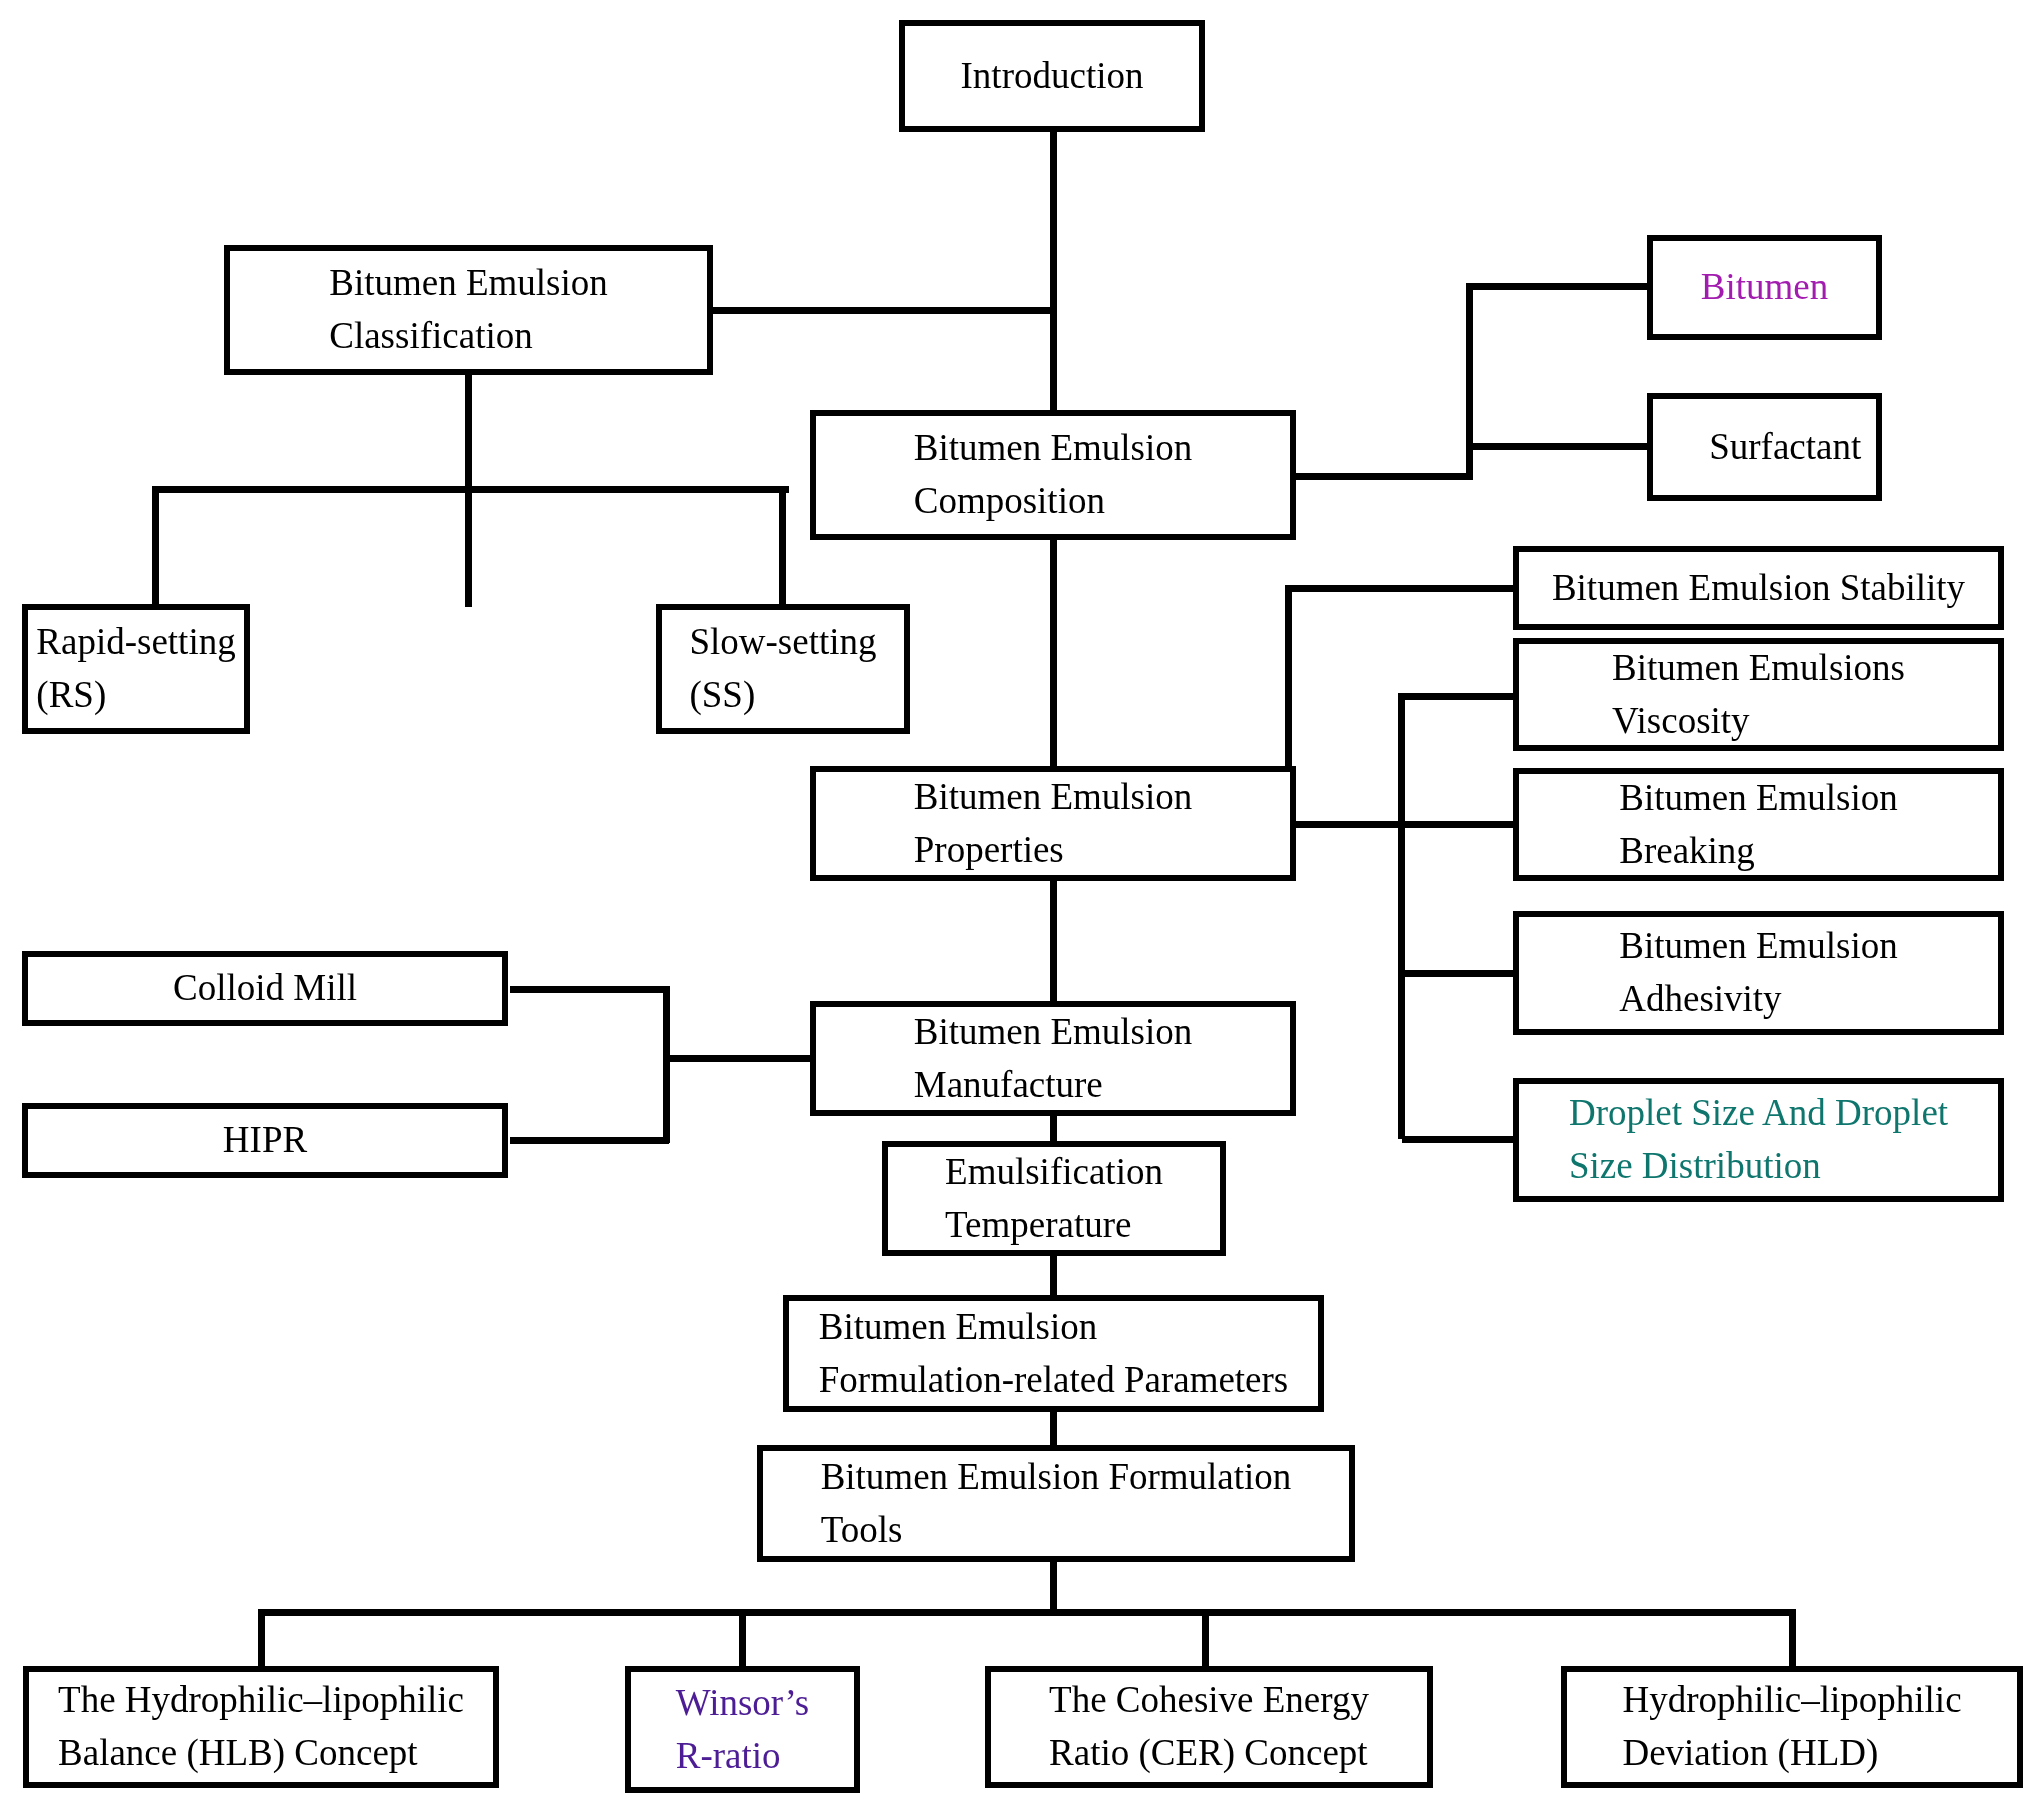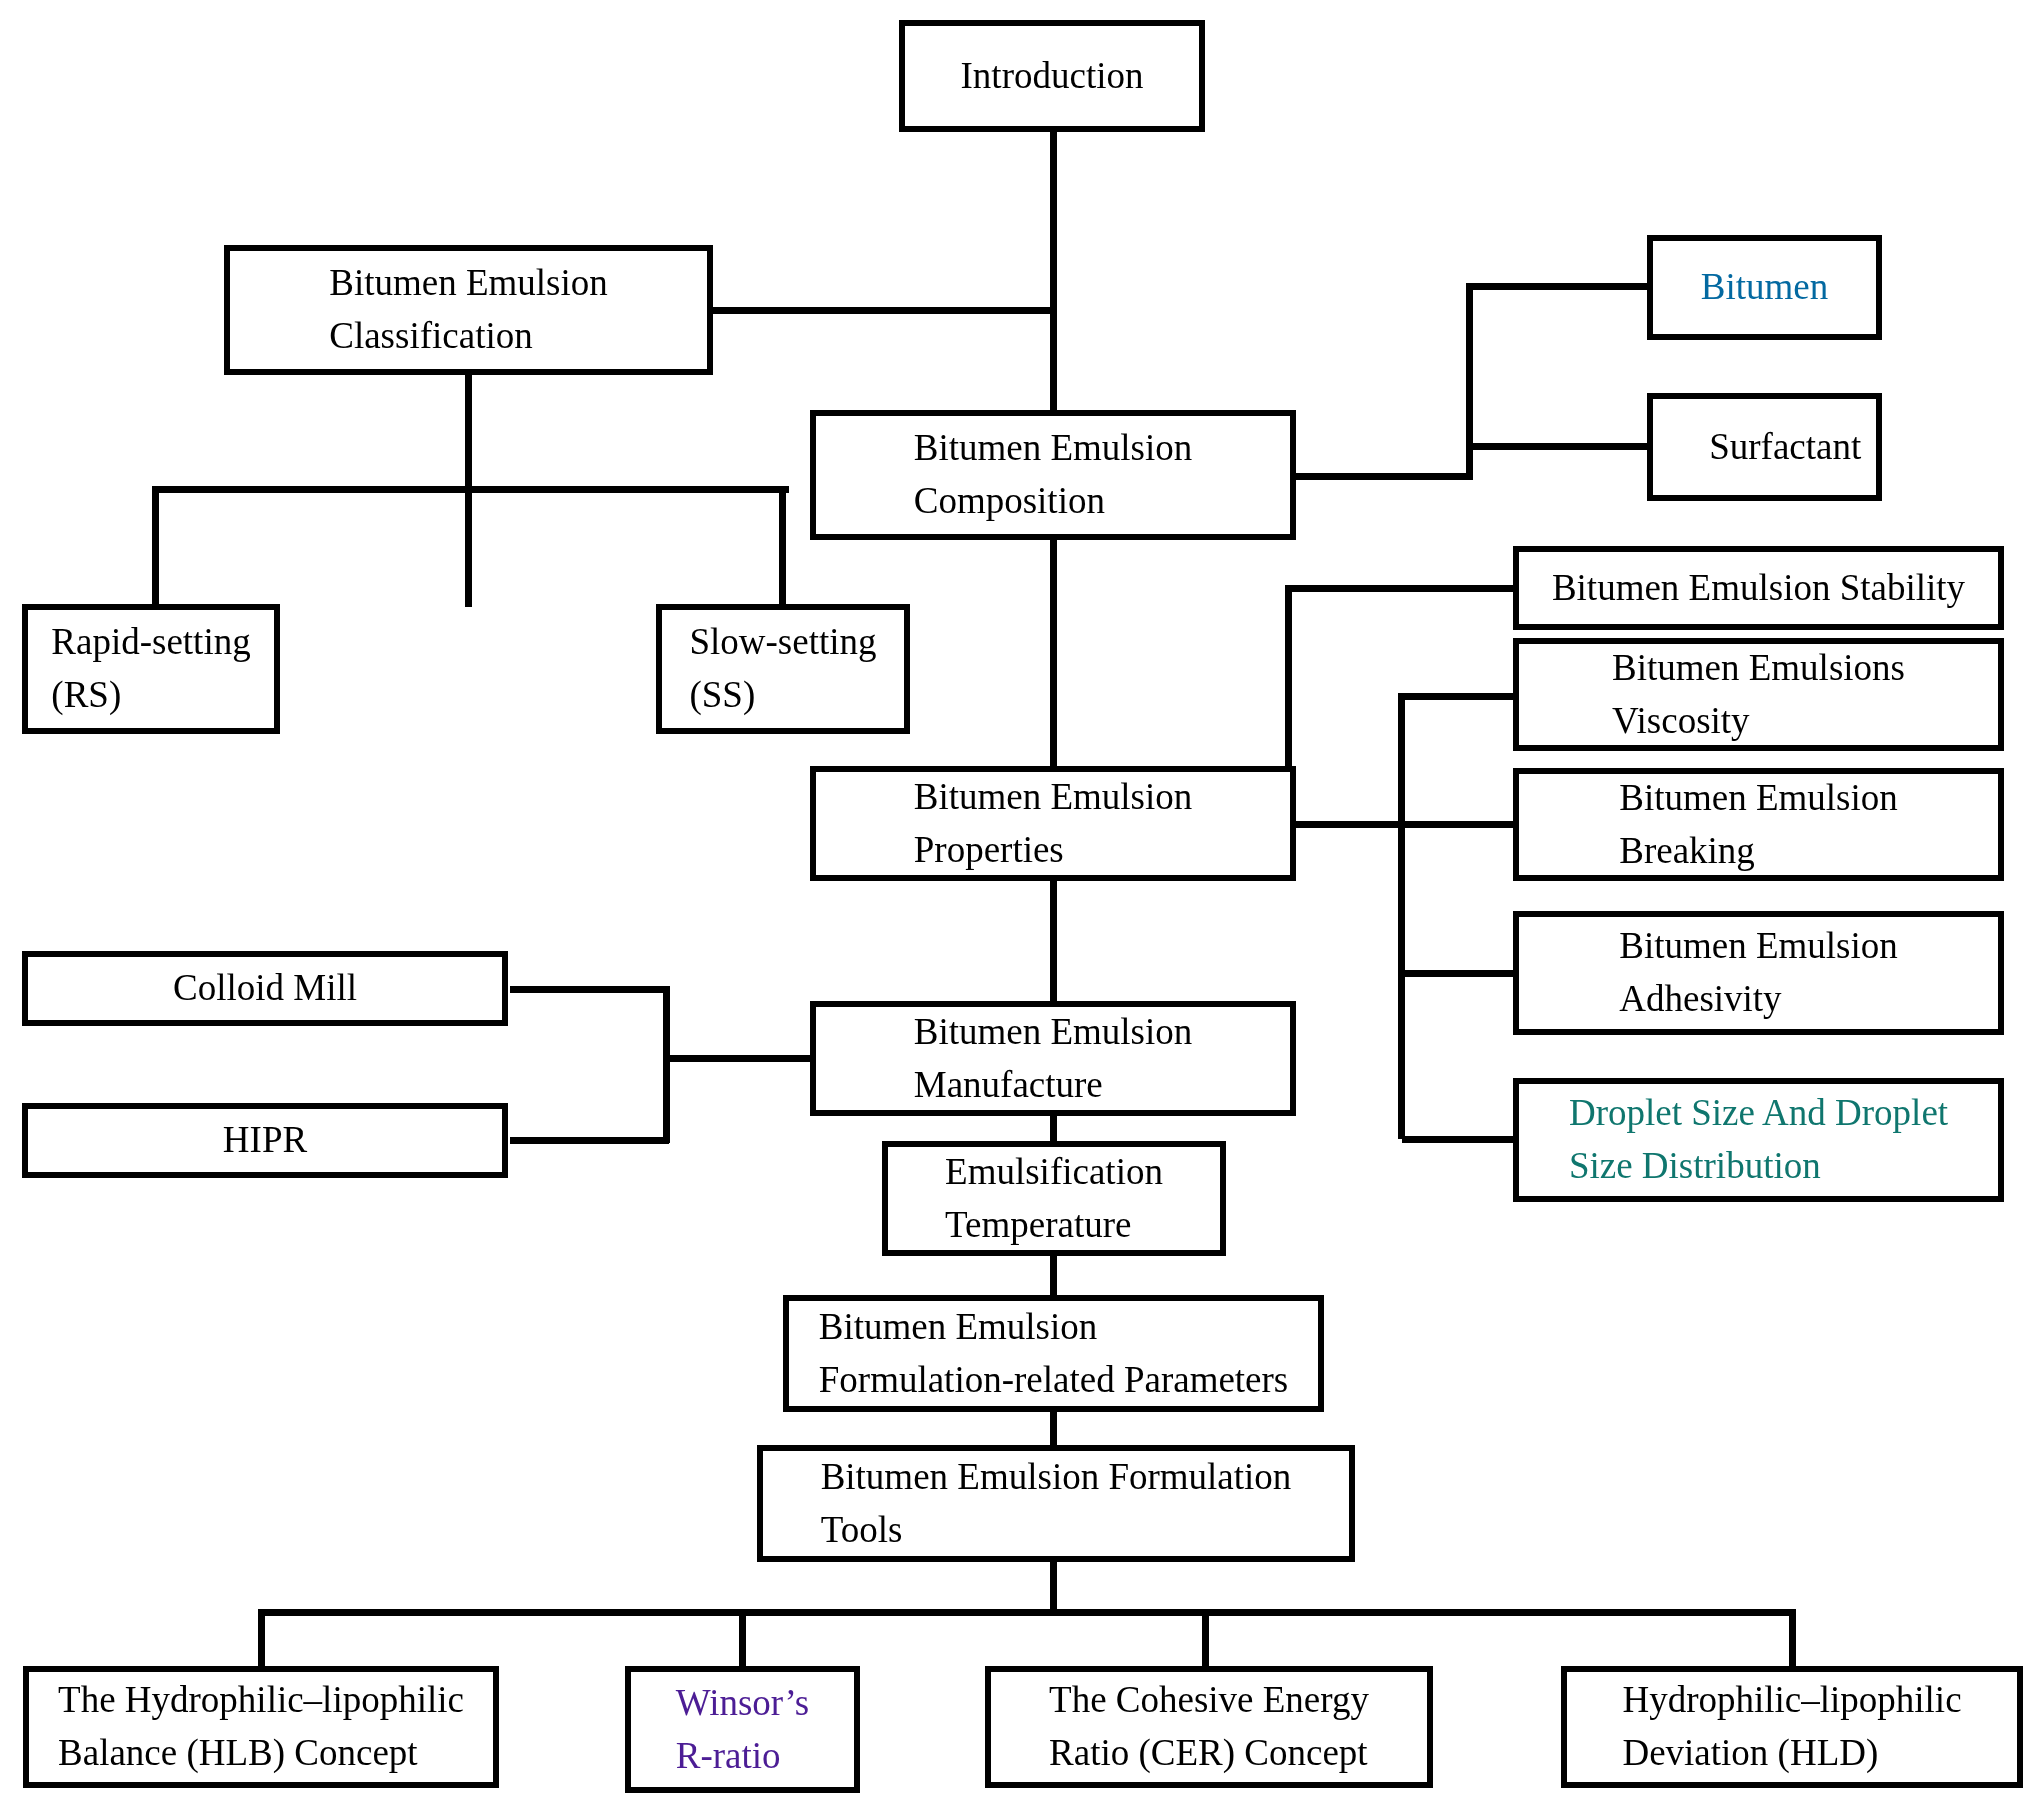--- a/index.html
+++ b/index.html
@@ -69,26 +69,26 @@
     <div class="line" style="left: 1050px; top: 1409px; width: 6.5px; height: 40px; background: rgb(0, 0, 0);"></div>
     <div class="line" style="left: 1050px; top: 1559px; width: 6.5px; height: 53px; background: rgb(0, 0, 0);"></div>
     <div class="line" style="left: 258px; top: 1609px; width: 1538px; height: 6.5px; background: rgb(0, 0, 0);"></div>
     <div class="line" style="left: 258px; top: 1612px; width: 6.5px; height: 54px; background: rgb(0, 0, 0);"></div>
     <div class="line" style="left: 739px; top: 1612px; width: 6.5px; height: 54px; background: rgb(0, 0, 0);"></div>
     <div class="line" style="left: 1202px; top: 1612px; width: 6.5px; height: 54px; background: rgb(0, 0, 0);"></div>
     <div class="line" style="left: 1789px; top: 1612px; width: 6.5px; height: 54px; background: rgb(0, 0, 0);"></div>
     <div class="node" style="left: 899px; top: 20px; width: 306px; height: 112px; border-color: rgb(0, 0, 0); color: rgb(0, 0, 0);">Introduction</div>
     <div class="node" style="left: 224px; top: 245px; width: 489px; height: 130px; border-color: rgb(0, 0, 0); color: rgb(0, 0, 0);">Bitumen Emulsion
 Classification</div>
-    <div class="node" style="left: 1647px; top: 235px; width: 235px; height: 105px; border-color: rgb(0, 0, 0); color: #0369a1;">Bitumen</div>
+    <div class="node" style="left: 1647px; top: 235px; width: 235px; height: 105px; border-color: rgb(0, 0, 0); color: #a21caf;">Bitumen</div>
     <div class="node" style="left: 810px; top: 410px; width: 486px; height: 130px; border-color: rgb(0, 0, 0); color: rgb(0, 0, 0);">Bitumen Emulsion
 Composition</div>
     <div class="node" style="left: 1647px; top: 393px; width: 235px; height: 108px; border-color: rgb(0, 0, 0); color: rgb(0, 0, 0); padding-left: 48px;">Surfactant</div>
     <div class="node" style="left: 1513px; top: 546px; width: 491px; height: 84px; border-color: rgb(0, 0, 0); color: rgb(0, 0, 0);">Bitumen Emulsion Stability</div>
-    <div class="node" style="left: 22px; top: 604px; width: 258px; height: 130px; border-color: rgb(0, 0, 0); color: rgb(0, 0, 0);">Rapid-setting
+    <div class="node" style="left: 22px; top: 604px; width: 228px; height: 130px; border-color: rgb(0, 0, 0); color: rgb(0, 0, 0);">Rapid-setting
 (RS)</div>
     <div class="node" style="left: 656px; top: 604px; width: 254px; height: 130px; border-color: rgb(0, 0, 0); color: rgb(0, 0, 0);">Slow-setting
 (SS)</div>
     <div class="node" style="left: 1513px; top: 638px; width: 491px; height: 113px; border-color: rgb(0, 0, 0); color: rgb(0, 0, 0);">Bitumen Emulsions
 Viscosity</div>
     <div class="node" style="left: 1513px; top: 768px; width: 491px; height: 113px; border-color: rgb(0, 0, 0); color: rgb(0, 0, 0);">Bitumen Emulsion
 Breaking</div>
     <div class="node" style="left: 810px; top: 766px; width: 486px; height: 115px; border-color: rgb(0, 0, 0); color: rgb(0, 0, 0);">Bitumen Emulsion
 Properties</div>
     <div class="node" style="left: 1513px; top: 911px; width: 491px; height: 124px; border-color: rgb(0, 0, 0); color: rgb(0, 0, 0);">Bitumen Emulsion

